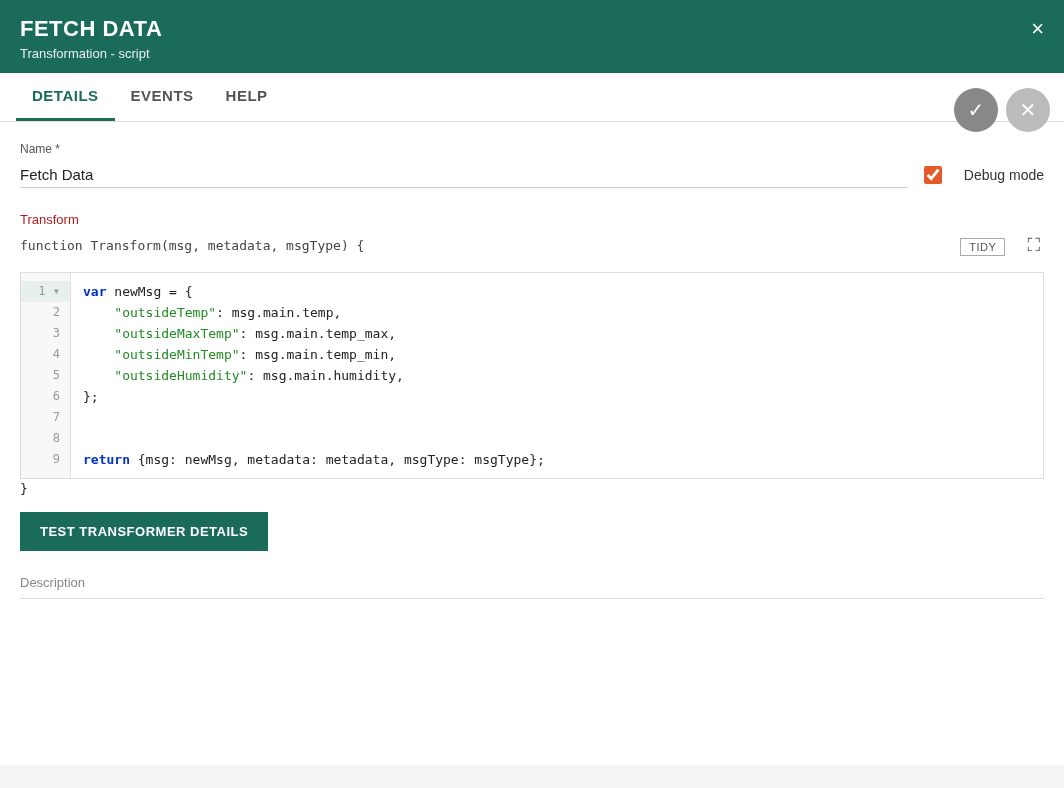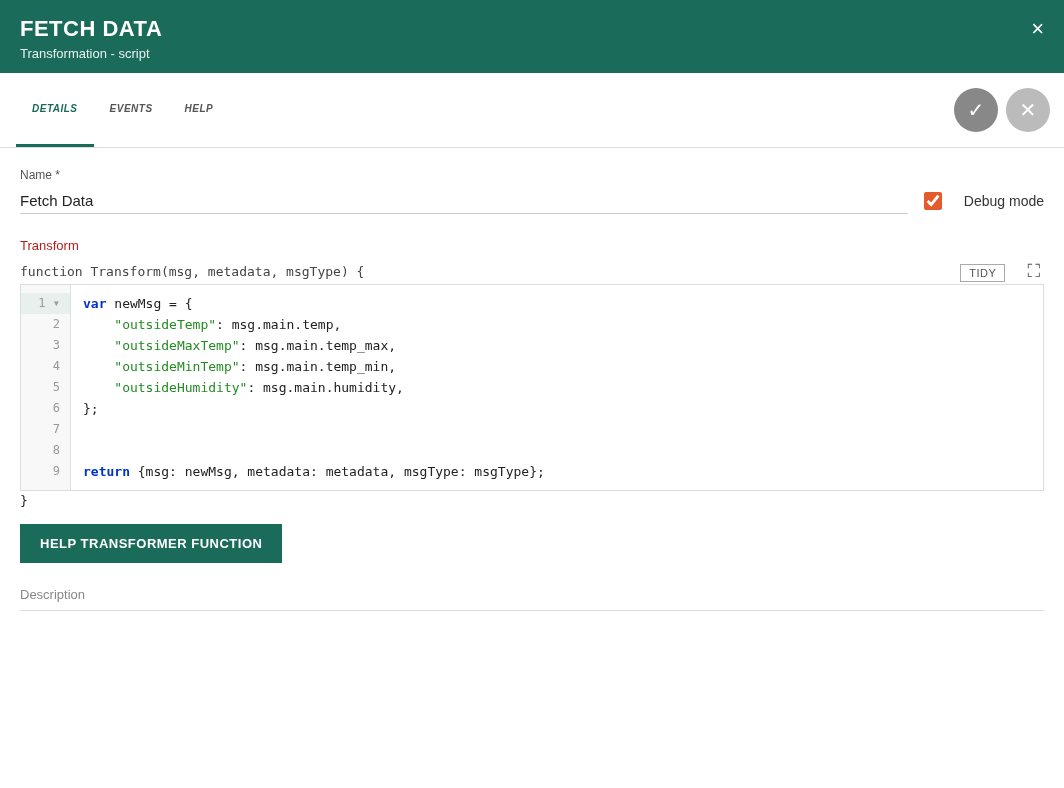--- a/index.html
+++ b/index.html
@@ -61,28 +61,27 @@
       color: white;
     }
 
     .tabs {
       background: white;
       display: flex;
       border-bottom: 1px solid #ddd;
       padding: 0 16px;
     }
     .tab {
-      padding: 30px 16px;
-      font-size: 10px;
+      padding: 14px 16px;
+      font-size: 15px;
       font-weight: 600;
       color: #555;
       cursor: pointer;
       border-bottom: 3px solid transparent;
       letter-spacing: 0.5px;
-      font-style: italic;
     }
     .tab.active {
       color: #1a6b5a;
       border-bottom: 3px solid #1a6b5a;
     }
 
     .content {
       background: white;
       padding: 20px 20px;
       height: calc(788px - 145px);
@@ -128,21 +127,21 @@
 
     .section-label {
       font-size: 13px;
       color: #b91c1c;
       margin-bottom: 8px;
     }
     .function-signature {
       font-size: 13px;
       color: #444;
       font-family: monospace;
-      margin-bottom: 2px;
+      margin-bottom: 16px;
       display: flex;
       justify-content: space-between;
       align-items: center;
     }
     .tidy-btn {
       background: none;
       border: 1px solid #aaa;
       color: #555;
       font-size: 11px;
       padding: 2px 8px;
@@ -304,20 +303,20 @@
         <div class="code-line"><span class="plain">};</span></div>
         <div class="code-line"> </div>
         <div class="code-line"> </div>
         <div class="code-line"><span class="kw-return">return</span><span class="plain"> {msg: newMsg, metadata: metadata, msgType: msgType};</span></div>
       </div>
     </div>
 
     <div class="closing-brace">}</div>
   </div>
 
-  <button class="test-btn">HELP TRANSFORMER FUNCTION</button>
+  <button class="test-btn">TEST TRANSFORMER DETAILS</button>
 
   <div>
     <div class="desc-label">Description</div>
     <hr class="desc-divider">
   </div>
 
 </div>
 
 </body></html>

